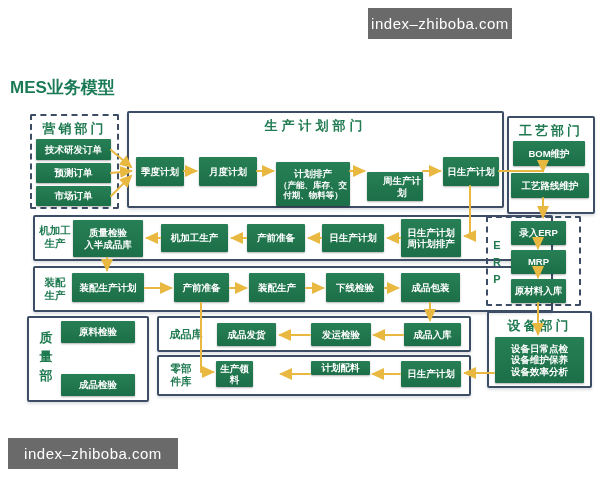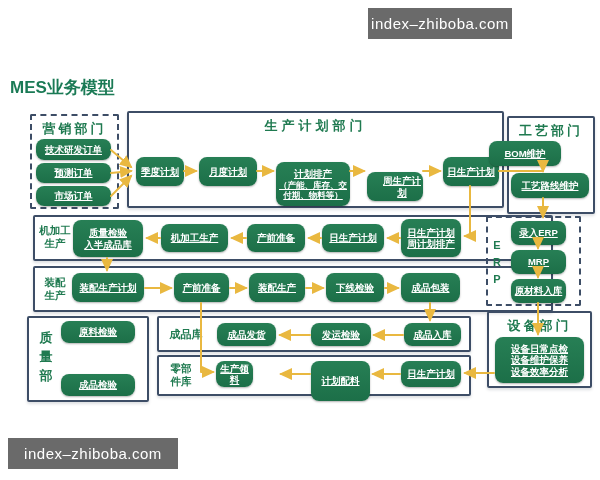--- a/index.html
+++ b/index.html
@@ -8,21 +8,21 @@
   .watermark{position:absolute;background:#6a6a6a;color:#ffffff;font-size:15px;
              display:flex;align-items:center;justify-content:center;letter-spacing:0.5px;}
   .page-title{position:absolute;left:10px;top:76px;color:#1a7a55;font-size:17px;font-weight:bold;}
   .sect{position:absolute;border:2px solid #3d4d66;background:transparent;box-sizing:border-box;
         border-radius:2px;box-shadow:0 2px 3px rgba(30,40,60,0.15);text-align:center;}
   .sect.dashed{border-style:dashed;box-shadow:none;}
   .sect-title{display:inline-block;color:#1f7a50;font-weight:bold;font-size:13px;letter-spacing:4px;padding-top:4px;}
   .gbox{position:absolute;background:linear-gradient(#277f55,#1c6f48);color:#fff;font-weight:bold;
         font-size:9.5px;line-height:1.18;display:flex;flex-direction:column;align-items:center;
         justify-content:center;text-align:center;box-sizing:border-box;padding:1px 2px;
-        border-radius:8px;box-shadow:0 1px 2px rgba(0,0,0,0.3);text-decoration:underline;}
+        border-radius:1px;box-shadow:0 1px 2px rgba(0,0,0,0.3);}
   .gbox .sub{font-size:8.5px;font-weight:bold;}
   .rlabel{position:absolute;color:#1f7a50;font-weight:bold;font-size:10.5px;line-height:1.25;text-align:center;}
   .vlabel{position:absolute;color:#1f7a50;font-weight:bold;text-align:center;}
   .vlabel span{display:block;}
   .vlabel.cjk{font-size:13px;line-height:19px;}
   .vlabel.latin{font-size:11px;line-height:17px;}
   svg.arrows{position:absolute;left:0;top:0;pointer-events:none;}
 </style>
 </head>
 <body>
@@ -97,21 +97,21 @@
     <span>计划排产</span>
     <span class="sub">（产能、库存、交付期、物料等）</span>
   </div>
   <div class="gbox" style="left:367px;top:172px;width:56px;height:29px;padding-left:16px;">
       <span>周生产计划</span>
     </div>
   <div class="gbox" style="left:443px;top:157px;width:56px;height:29px;">
       <span>日生产计划</span>
     </div>
 
-  <div class="gbox" style="left:489px;top:141px;width:72px;height:25px;">
+  <div class="gbox" style="left:513px;top:141px;width:72px;height:25px;">
       <span>BOM维护</span>
     </div>
   <div class="gbox" style="left:511px;top:173px;width:78px;height:25px;">
       <span>工艺路线维护</span>
     </div>
 
   <div class="gbox" style="left:73px;top:220px;width:70px;height:37px;">
     <span>质量检验</span>
     <span>入半成品库</span>
   </div>
@@ -158,21 +158,21 @@
   <div class="gbox" style="left:311px;top:323px;width:60px;height:23px;">
       <span>发运检验</span>
     </div>
   <div class="gbox" style="left:404px;top:323px;width:57px;height:23px;">
       <span>成品入库</span>
     </div>
 
   <div class="gbox" style="left:216px;top:361px;width:37px;height:26px;">
       <span>生产领料</span>
     </div>
-  <div class="gbox" style="left:311px;top:361px;width:59px;height:40px;">
+  <div class="gbox" style="left:311px;top:361px;width:59px;height:14px;">
       <span>计划配料</span>
     </div>
   <div class="gbox" style="left:401px;top:361px;width:60px;height:26px;">
       <span>日生产计划</span>
     </div>
 
   <div class="gbox" style="left:511px;top:221px;width:55px;height:24px;">
       <span>录入ERP</span>
     </div>
   <div class="gbox" style="left:511px;top:250px;width:55px;height:24px;">

